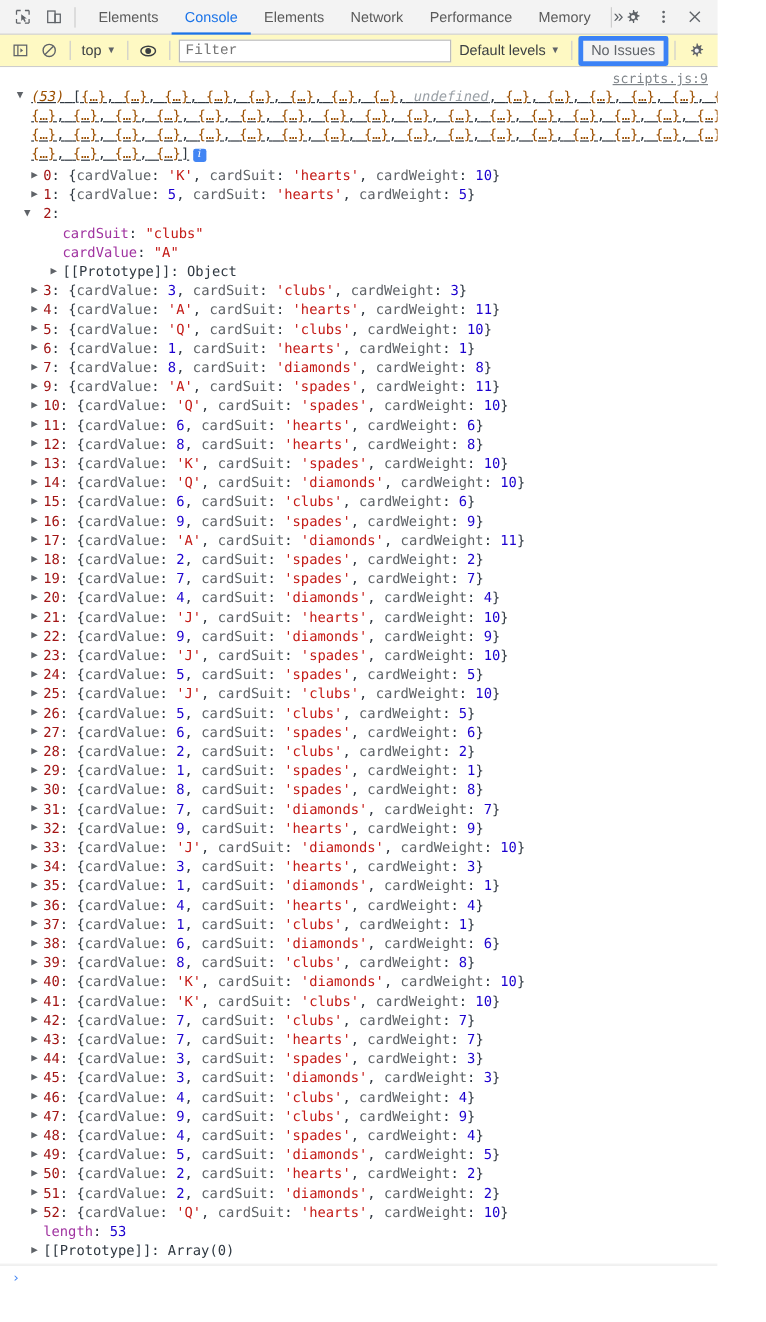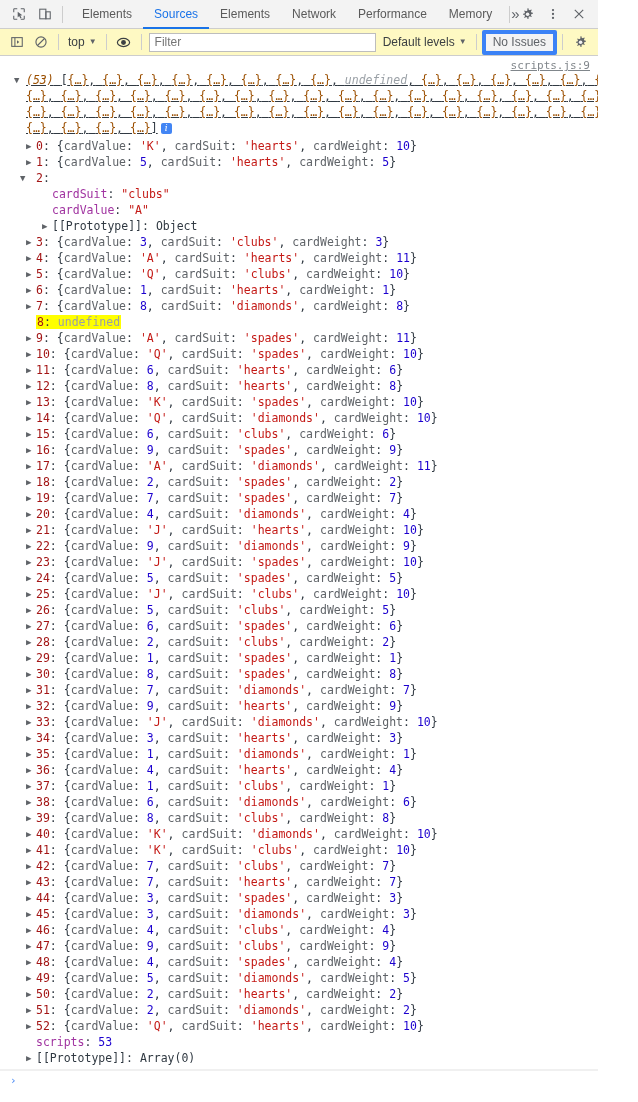--- a/index.html
+++ b/index.html
@@ -69,21 +69,21 @@
   .caret { font-size: 8px; line-height: 1; color: #5f6368; }
   .filter-input {
     flex: 1;
     height: 19px;
     border: 1px solid #bdbdbd;
     background: #fff;
     font-size: 12px;
     color: #9aa0a6;
     padding: 0 5px;
     margin: 0 3px 0 2px;
-    font-family: Liberation Sans, sans-serif;
+    font-family: Liberation Mono, monospace;
     outline: none;
     min-width: 0;
   }
   .levels {
     display: flex; align-items: center; gap: 4px;
     font-size: 12px; color: #3c4043;
     padding: 0 4px; height: 20px; cursor: pointer; white-space: nowrap; justify-content: space-between;
   }
   .issues-btn {
     font-size: 12px; color: #5f6368;
@@ -240,21 +240,21 @@
         <svg width="14" height="14" viewBox="0 0 16 16">
           <rect x="2" y="2.5" width="7" height="11" stroke="#5f6368" stroke-width="1.2" fill="none"></rect>
           <rect x="9" y="5.5" width="5" height="8" stroke="#5f6368" stroke-width="1.2" fill="none"></rect>
         </svg>
       </div>
       <div class="tb-sep"></div>
     </div>
 
     <div class="tabs">
       <div class="tab">Elements</div>
-      <div class="tab active">Sources</div>
+      <div class="tab active">Console</div>
       <div class="tab">Elements</div>
       <div class="tab">Network</div>
       <div class="tab">Performance</div>
       <div class="tab">Memory</div>
       <div class="tab more">»</div>
     </div>
 
     <div class="tb-right">
       <div class="tb-sep" style="margin-top:6px"></div>
       <div class="tb-icon">
@@ -341,21 +341,20 @@
           <div class="row"><span class="tri">▶</span><span class="idx">1</span><span class="punct">: {</span><span class="pname">cardValue</span><span class="punct">: </span><span class="num">5</span><span class="punct">, </span><span class="pname">cardSuit</span><span class="punct">: </span><span class="str">'hearts'</span><span class="punct">, </span><span class="pname">cardWeight</span><span class="punct">: </span><span class="num">5</span><span class="punct">}</span></div>
           <div class="row expanded-head" style="padding-left: 36px;"><span class="tri">▼</span><span class="idx">2</span><span class="punct">:</span></div>
           <div class="sub-row"><span class="pname-exp">cardSuit</span><span class="punct">: </span><span class="str">"clubs"</span></div>
           <div class="sub-row"><span class="pname-exp">cardValue</span><span class="punct">: </span><span class="str">"A"</span></div>
           <div class="sub-row"><span class="tri">▶</span><span class="proto">[[Prototype]]</span><span class="punct">: </span><span class="proto">Object</span></div>
           <div class="row"><span class="tri">▶</span><span class="idx">3</span><span class="punct">: {</span><span class="pname">cardValue</span><span class="punct">: </span><span class="num">3</span><span class="punct">, </span><span class="pname">cardSuit</span><span class="punct">: </span><span class="str">'clubs'</span><span class="punct">, </span><span class="pname">cardWeight</span><span class="punct">: </span><span class="num">3</span><span class="punct">}</span></div>
           <div class="row"><span class="tri">▶</span><span class="idx">4</span><span class="punct">: {</span><span class="pname">cardValue</span><span class="punct">: </span><span class="str">'A'</span><span class="punct">, </span><span class="pname">cardSuit</span><span class="punct">: </span><span class="str">'hearts'</span><span class="punct">, </span><span class="pname">cardWeight</span><span class="punct">: </span><span class="num">11</span><span class="punct">}</span></div>
           <div class="row"><span class="tri">▶</span><span class="idx">5</span><span class="punct">: {</span><span class="pname">cardValue</span><span class="punct">: </span><span class="str">'Q'</span><span class="punct">, </span><span class="pname">cardSuit</span><span class="punct">: </span><span class="str">'clubs'</span><span class="punct">, </span><span class="pname">cardWeight</span><span class="punct">: </span><span class="num">10</span><span class="punct">}</span></div>
           <div class="row"><span class="tri">▶</span><span class="idx">6</span><span class="punct">: {</span><span class="pname">cardValue</span><span class="punct">: </span><span class="num">1</span><span class="punct">, </span><span class="pname">cardSuit</span><span class="punct">: </span><span class="str">'hearts'</span><span class="punct">, </span><span class="pname">cardWeight</span><span class="punct">: </span><span class="num">1</span><span class="punct">}</span></div>
           <div class="row"><span class="tri">▶</span><span class="idx">7</span><span class="punct">: {</span><span class="pname">cardValue</span><span class="punct">: </span><span class="num">8</span><span class="punct">, </span><span class="pname">cardSuit</span><span class="punct">: </span><span class="str">'diamonds'</span><span class="punct">, </span><span class="pname">cardWeight</span><span class="punct">: </span><span class="num">8</span><span class="punct">}</span></div>
-          <div class="row"><span class="hl"><span class="idx">8</span><span class="punct">: </span><span class="undef" style="font-style:normal">undefined</span></span></div>
           <div class="row"><span class="tri">▶</span><span class="idx">9</span><span class="punct">: {</span><span class="pname">cardValue</span><span class="punct">: </span><span class="str">'A'</span><span class="punct">, </span><span class="pname">cardSuit</span><span class="punct">: </span><span class="str">'spades'</span><span class="punct">, </span><span class="pname">cardWeight</span><span class="punct">: </span><span class="num">11</span><span class="punct">}</span></div>
           <div class="row"><span class="tri">▶</span><span class="idx">10</span><span class="punct">: {</span><span class="pname">cardValue</span><span class="punct">: </span><span class="str">'Q'</span><span class="punct">, </span><span class="pname">cardSuit</span><span class="punct">: </span><span class="str">'spades'</span><span class="punct">, </span><span class="pname">cardWeight</span><span class="punct">: </span><span class="num">10</span><span class="punct">}</span></div>
           <div class="row"><span class="tri">▶</span><span class="idx">11</span><span class="punct">: {</span><span class="pname">cardValue</span><span class="punct">: </span><span class="num">6</span><span class="punct">, </span><span class="pname">cardSuit</span><span class="punct">: </span><span class="str">'hearts'</span><span class="punct">, </span><span class="pname">cardWeight</span><span class="punct">: </span><span class="num">6</span><span class="punct">}</span></div>
           <div class="row"><span class="tri">▶</span><span class="idx">12</span><span class="punct">: {</span><span class="pname">cardValue</span><span class="punct">: </span><span class="num">8</span><span class="punct">, </span><span class="pname">cardSuit</span><span class="punct">: </span><span class="str">'hearts'</span><span class="punct">, </span><span class="pname">cardWeight</span><span class="punct">: </span><span class="num">8</span><span class="punct">}</span></div>
           <div class="row"><span class="tri">▶</span><span class="idx">13</span><span class="punct">: {</span><span class="pname">cardValue</span><span class="punct">: </span><span class="str">'K'</span><span class="punct">, </span><span class="pname">cardSuit</span><span class="punct">: </span><span class="str">'spades'</span><span class="punct">, </span><span class="pname">cardWeight</span><span class="punct">: </span><span class="num">10</span><span class="punct">}</span></div>
           <div class="row"><span class="tri">▶</span><span class="idx">14</span><span class="punct">: {</span><span class="pname">cardValue</span><span class="punct">: </span><span class="str">'Q'</span><span class="punct">, </span><span class="pname">cardSuit</span><span class="punct">: </span><span class="str">'diamonds'</span><span class="punct">, </span><span class="pname">cardWeight</span><span class="punct">: </span><span class="num">10</span><span class="punct">}</span></div>
           <div class="row"><span class="tri">▶</span><span class="idx">15</span><span class="punct">: {</span><span class="pname">cardValue</span><span class="punct">: </span><span class="num">6</span><span class="punct">, </span><span class="pname">cardSuit</span><span class="punct">: </span><span class="str">'clubs'</span><span class="punct">, </span><span class="pname">cardWeight</span><span class="punct">: </span><span class="num">6</span><span class="punct">}</span></div>
           <div class="row"><span class="tri">▶</span><span class="idx">16</span><span class="punct">: {</span><span class="pname">cardValue</span><span class="punct">: </span><span class="num">9</span><span class="punct">, </span><span class="pname">cardSuit</span><span class="punct">: </span><span class="str">'spades'</span><span class="punct">, </span><span class="pname">cardWeight</span><span class="punct">: </span><span class="num">9</span><span class="punct">}</span></div>
           <div class="row"><span class="tri">▶</span><span class="idx">17</span><span class="punct">: {</span><span class="pname">cardValue</span><span class="punct">: </span><span class="str">'A'</span><span class="punct">, </span><span class="pname">cardSuit</span><span class="punct">: </span><span class="str">'diamonds'</span><span class="punct">, </span><span class="pname">cardWeight</span><span class="punct">: </span><span class="num">11</span><span class="punct">}</span></div>
           <div class="row"><span class="tri">▶</span><span class="idx">18</span><span class="punct">: {</span><span class="pname">cardValue</span><span class="punct">: </span><span class="num">2</span><span class="punct">, </span><span class="pname">cardSuit</span><span class="punct">: </span><span class="str">'spades'</span><span class="punct">, </span><span class="pname">cardWeight</span><span class="punct">: </span><span class="num">2</span><span class="punct">}</span></div>
@@ -389,21 +388,21 @@
           <div class="row"><span class="tri">▶</span><span class="idx">46</span><span class="punct">: {</span><span class="pname">cardValue</span><span class="punct">: </span><span class="num">4</span><span class="punct">, </span><span class="pname">cardSuit</span><span class="punct">: </span><span class="str">'clubs'</span><span class="punct">, </span><span class="pname">cardWeight</span><span class="punct">: </span><span class="num">4</span><span class="punct">}</span></div>
           <div class="row"><span class="tri">▶</span><span class="idx">47</span><span class="punct">: {</span><span class="pname">cardValue</span><span class="punct">: </span><span class="num">9</span><span class="punct">, </span><span class="pname">cardSuit</span><span class="punct">: </span><span class="str">'clubs'</span><span class="punct">, </span><span class="pname">cardWeight</span><span class="punct">: </span><span class="num">9</span><span class="punct">}</span></div>
           <div class="row"><span class="tri">▶</span><span class="idx">48</span><span class="punct">: {</span><span class="pname">cardValue</span><span class="punct">: </span><span class="num">4</span><span class="punct">, </span><span class="pname">cardSuit</span><span class="punct">: </span><span class="str">'spades'</span><span class="punct">, </span><span class="pname">cardWeight</span><span class="punct">: </span><span class="num">4</span><span class="punct">}</span></div>
           <div class="row"><span class="tri">▶</span><span class="idx">49</span><span class="punct">: {</span><span class="pname">cardValue</span><span class="punct">: </span><span class="num">5</span><span class="punct">, </span><span class="pname">cardSuit</span><span class="punct">: </span><span class="str">'diamonds'</span><span class="punct">, </span><span class="pname">cardWeight</span><span class="punct">: </span><span class="num">5</span><span class="punct">}</span></div>
           <div class="row"><span class="tri">▶</span><span class="idx">50</span><span class="punct">: {</span><span class="pname">cardValue</span><span class="punct">: </span><span class="num">2</span><span class="punct">, </span><span class="pname">cardSuit</span><span class="punct">: </span><span class="str">'hearts'</span><span class="punct">, </span><span class="pname">cardWeight</span><span class="punct">: </span><span class="num">2</span><span class="punct">}</span></div>
           <div class="row"><span class="tri">▶</span><span class="idx">51</span><span class="punct">: {</span><span class="pname">cardValue</span><span class="punct">: </span><span class="num">2</span><span class="punct">, </span><span class="pname">cardSuit</span><span class="punct">: </span><span class="str">'diamonds'</span><span class="punct">, </span><span class="pname">cardWeight</span><span class="punct">: </span><span class="num">2</span><span class="punct">}</span></div>
           <div class="row"><span class="tri">▶</span><span class="idx">52</span><span class="punct">: {</span><span class="pname">cardValue</span><span class="punct">: </span><span class="str">'Q'</span><span class="punct">, </span><span class="pname">cardSuit</span><span class="punct">: </span><span class="str">'hearts'</span><span class="punct">, </span><span class="pname">cardWeight</span><span class="punct">: </span><span class="num">10</span><span class="punct">}</span></div>
         </div>
 
       <div class="tail-row">
-        <span class="len-name">scripts</span><span class="punct">: </span><span class="num">53</span>
+        <span class="len-name">length</span><span class="punct">: </span><span class="num">53</span>
       </div>
       <div class="tail-row">
         <span class="tri">▶</span><span class="proto">[[Prototype]]</span><span class="punct">: </span><span class="proto">Array(0)</span>
       </div>
     </div>
 
     <div class="prompt">
       <span class="chev">›</span>
     </div>
   </div>

